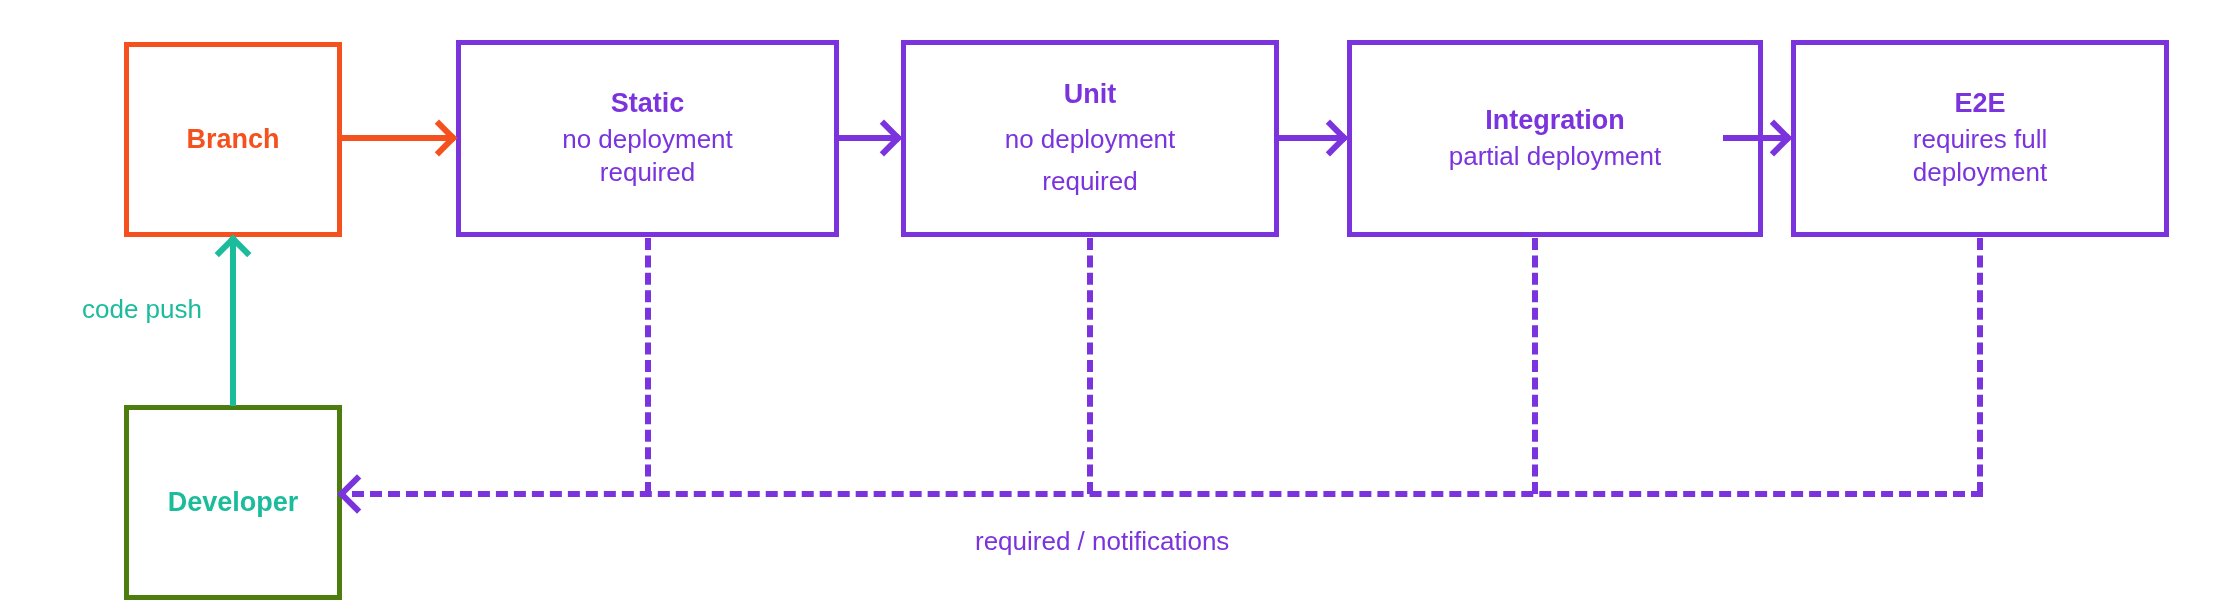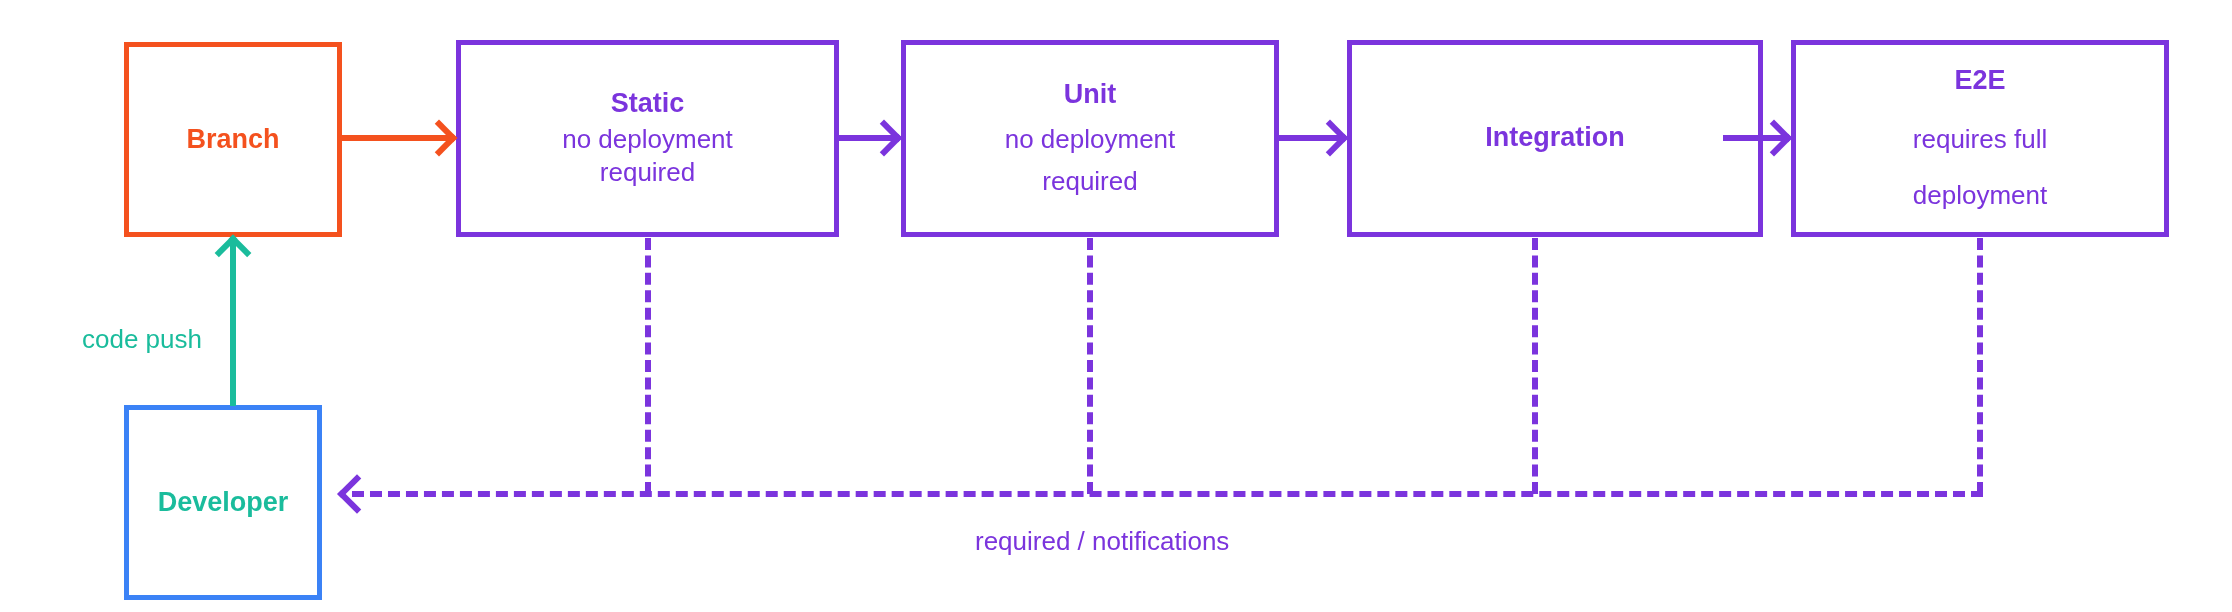--- a/index.html
+++ b/index.html
@@ -46,40 +46,40 @@
     width: 218px;
     height: 195px;
     border: 5px solid #f4511e;
     color: #f4511e;
   }
   .node-branch .title { font-size: 27px; }
 
   .node-developer {
     left: 124px;
     top: 405px;
-    width: 198px;
+    width: 218px;
     height: 195px;
-    border: 5px solid #3b82f6;
+    border: 5px solid #4d7c0f;
     color: #1abc9c;
   }
   .node-developer .title { font-size: 27px; }
 
   .node-stage {
     top: 40px;
     height: 197px;
     border: 5px solid #7b34dd;
     color: #7b34dd;
   }
   .node-stage .title { font-size: 27px; margin-bottom: 2px; }
   .node-stage .sub { font-size: 26px; }
 
   .stage-static      { left: 456px;  width: 383px; }
   .stage-unit        { left: 901px;  width: 378px; gap: 9px; }
   .stage-integration { left: 1347px; width: 416px; }
-  .stage-e2e         { left: 1791px; width: 378px; gap: 23px; }
+  .stage-e2e         { left: 1791px; width: 378px; }
 
   
   .conn { position: absolute; }
 
   
   .arrow-h { height: 6px; }
   .arrow-h .shaft {
     position: absolute;
     left: 0; top: 0;
     height: 6px;
@@ -154,21 +154,21 @@
   }
 
   
   .label {
     position: absolute;
     white-space: nowrap;
     line-height: 1;
   }
   .label-code-push {
     left: 82px;
-    top: 326px;
+    top: 296px;
     font-size: 26px;
     color: #1abc9c;
   }
   .label-results {
     left: 975px;
     top: 528px;
     font-size: 26px;
     color: #7b34dd;
   }
 </style>
@@ -192,20 +192,21 @@
   </div>
 
   <div class="node node-stage stage-unit">
     <div class="title">Unit</div>
     <div class="sub">no deployment</div>
     <div class="sub">required</div>
   </div>
 
   <div class="node node-stage stage-integration">
     <div class="title">Integration</div>
+    <div class="sub">partial deployment</div>
   </div>
 
   <div class="node node-stage stage-e2e">
     <div class="title">E2E</div>
     <div class="sub">requires full</div>
     <div class="sub">deployment</div>
   </div>
 
   <div class="conn arrow-h arrow-branch-static">
     <div class="shaft"></div>

